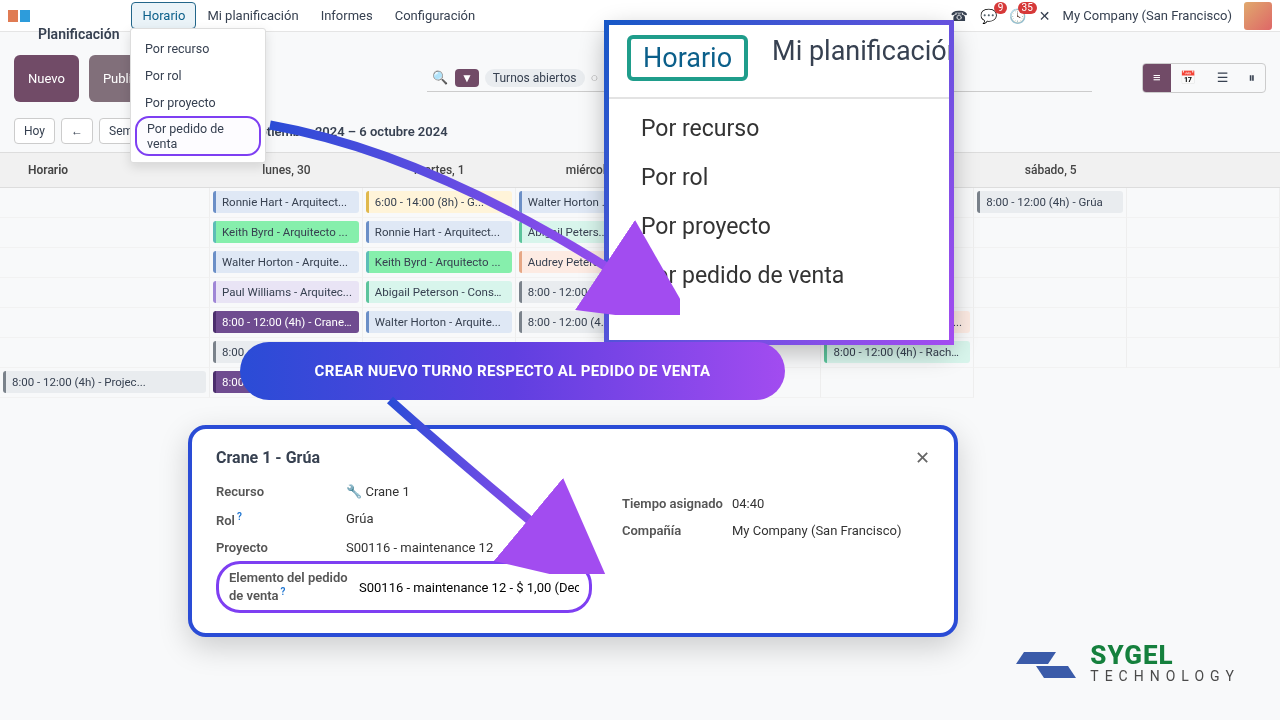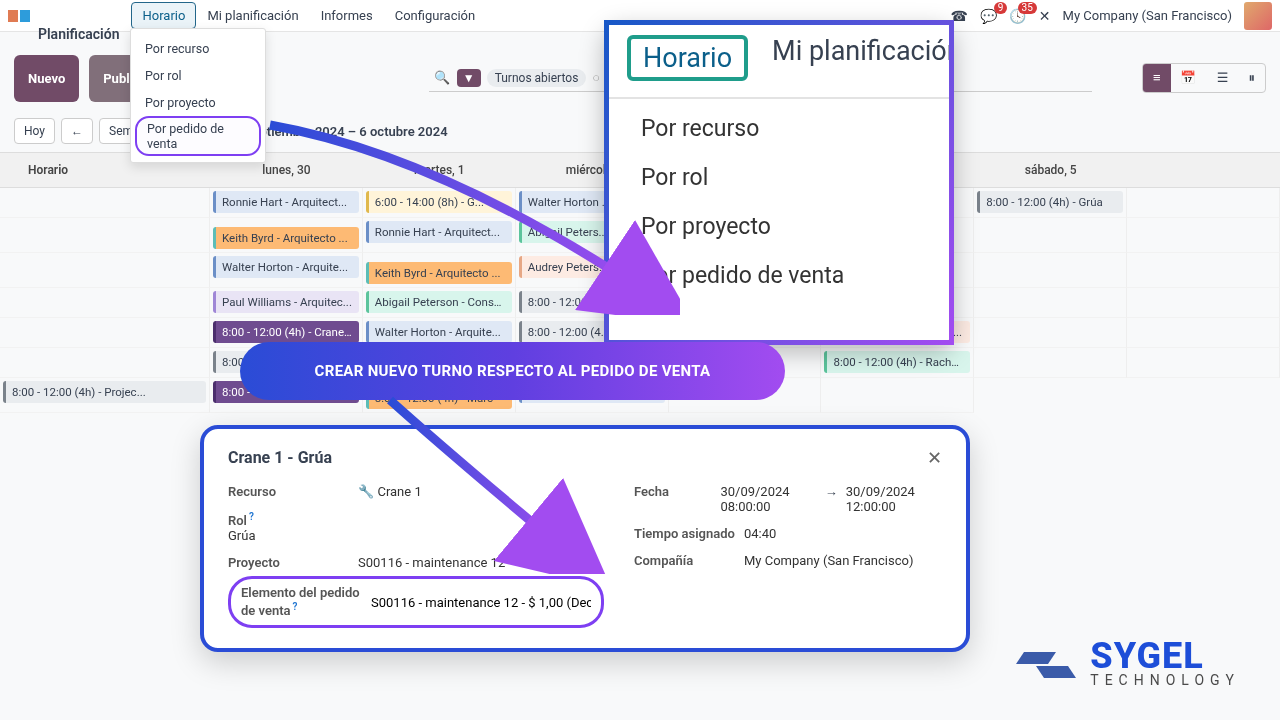--- a/index.html
+++ b/index.html
@@ -13,21 +13,21 @@
   .menu-item { padding: 5px 10px; cursor: pointer; border: 1px solid transparent; border-radius: 4px; }
   .menu-item.active { border: 1px solid #22668a; background: #eaf3f8; color:#0b5f8a;}
   .spacer { flex: 1; }
   .tray { display: flex; align-items: center; gap: 12px; }
   .tray .ico { position: relative; font-size: 14px; cursor: pointer; }
   .badge { position: absolute; top: -6px; right: -10px; background: #d63939; color: #fff; font-size: 10px; border-radius: 8px; padding: 0 4px; line-height: 12px; }
   .avatar { width: 28px; height: 28px; background: linear-gradient(135deg,#e0a96d,#de6767); border-radius: 3px;}
 
   
   .toolbar { display: flex; align-items: center; padding: 20px 14px 10px; gap: 10px; }
-  .btn { padding: 16px 14px; border-radius: 6px; border: none; font-size: 13px; cursor: pointer; background: #fff; font-weight: bold; }
+  .btn { padding: 16px 14px; border-radius: 6px; border: none; font-size: 13px; cursor: pointer; background: #fff; }
   .btn.primary { background: #714b67; color: #fff; }
   .btn.soft { background: #816f7a; color: #fff; }
   .btn.outline { background: #fff; color: #374151; border:1px solid #ccc; padding:8px 12px;}
   .search-wrap { flex: 1; display: flex; align-items: center; border-bottom: 1px solid #ccc; padding: 4px 6px; margin:0 40px 0 150px; gap:6px;}
   .chip { background: #e9ecef; border-radius: 12px; padding: 2px 8px; font-size: 12px; display:inline-flex; align-items:center; gap:3px;}
   .chip.filter-ico { background:#714b67; color:#fff; border-radius:4px; padding:2px 6px;}
   .view-switch { display: flex; gap: 0; border:1px solid #ccc; border-radius:4px; overflow:hidden;}
   .view-switch span { padding: 6px 10px; cursor:pointer;}
   .view-switch span.active { background:#714b67; color:#fff;}
   .gear { width:20px; font-size:15px; color:#555; cursor:pointer; }
@@ -41,21 +41,21 @@
   .gridhead { display:grid; grid-template-columns: 210px repeat(7,1fr); background:#f1f1f1; border-top:1px solid #ddd; border-bottom:1px solid #ddd;}
   .gridhead > div { padding:10px 6px; text-align:center; font-size:12px; color:#444; font-weight:500;}
   .gridhead > div:first-child { text-align:left; padding-left:28px; font-weight:600;}
 
   
   .gridbody { display:grid; grid-template-columns: 210px repeat(7,1fr); }
   .cell { border-right:1px solid #eee; border-bottom:1px solid #f2f2f2; padding:3px 3px; min-height:30px; overflow:hidden; white-space:nowrap; text-overflow:ellipsis; font-size:12px;}
   .slot { border-radius:3px; padding:4px 6px; font-size:11.5px; overflow:hidden; text-overflow:ellipsis;}
   .c-blue { background:#dfe8f5; border-left:3px solid #6b8fc7;}
   .c-yel  { background:#fff4d9; border-left:3px solid #e0b84c;}
-  .c-cyan { background:#fdba74; border-left:3px solid #5cbdb6;margin-top:6px;}
+  .c-cyan { background:#86efac; border-left:3px solid #5cbdb6;}
   .c-pink { background:#fdebe3; border-left:3px solid #e6a785;}
   .c-teal { background:#d8f5ec; border-left:3px solid #5cc49c;}
   .c-lav { background:#e9e4f5; border-left:3px solid #9f86d6;}
   .c-purple { background:#6f4c90; color:#fff; border-left:3px solid #4b2e6d;}
   .c-grey { background:#e9ecef; border-left:3px solid #7a828b;}
 
   
   .dropdown { position:absolute; top:28px; left:130px; width:136px; background:#fff; border:1px solid #ddd; border-radius:3px; box-shadow:0 4px 12px rgba(0,0,0,.12); padding:6px 0; z-index:10;}
   .dropdown > div { padding:6px 14px; font-size:12.5px; cursor:pointer;}
   .dropdown .hl { border:2.5px solid #7e3ff2; border-radius:14px; margin:0 4px; padding:3px 10px; background:#fdfcff;}
@@ -68,36 +68,36 @@
   .magnify .mlist { padding:10px 32px; display:flex; flex-direction:column; gap:22px; font-size:23px; color:#333;}
   .magnify hr { border:none; border-top:2px solid #e3e3e3; margin:2px 0 6px;}
 
   
   .pill { position:absolute; top:342px; left:240px; width:545px; height:58px; border-radius:50px;
           background:linear-gradient(90deg,#2a4cd6 0%,#5f3fe0 50%,#a24cf0 100%);
           color:#fff; display:flex; align-items:center; justify-content:center;
           font-weight:700; font-size:15px; letter-spacing:.3px; z-index:50;}
 
   
-  .card { position:absolute; top:425px; left:200px; width:770px; background:#fff; border:4px solid #2a4cd6; border-radius:18px; padding:18px 24px 20px; z-index:45; box-shadow:0 10px 30px rgba(0,0,0,.18);}
+  .card { position:absolute; top:425px; left:188px; width:770px; background:#fff; border:4px solid #2a4cd6; border-radius:18px; padding:18px 24px 20px; z-index:45; box-shadow:0 10px 30px rgba(0,0,0,.18);}
   .card h3 { font-size:16px; font-weight:700; margin-bottom:16px; display:flex; justify-content:space-between; align-items:center;}
   .card .close { font-size:18px; color:#666; cursor:pointer; font-weight:400;}
   .card .grid2 { display:grid; grid-template-columns: 1fr 1.05fr; column-gap:30px; row-gap:14px; font-size:13px;}
   .lbl { color:#555; font-weight:600; display:inline-block; width:130px; vertical-align:top;}
   .val { color:#333;}
   .sup { color:#1f75d1; font-size:10px; vertical-align:super; margin-left:2px;}
   .card .row { display:flex; align-items:flex-start;}
   .soline { border:3px solid #7e3ff2; border-radius:24px; padding:6px 10px; margin-top:6px; display:flex; align-items:center;}
   .soline .lbl { width:130px;}
   .soline input { border:none; outline:none; font-size:13px; width:220px; background:transparent;}
 
   
   .brand { position:absolute; bottom:26px; right:40px; display:flex; align-items:center; gap:14px;}
   .brand .mark { width:60px; height:60px; }
-  .brand .txt1 { font-size:36px; font-weight:800; color:#1d4ed8; letter-spacing:1px; line-height:0.9;}
+  .brand .txt1 { font-size:26px; font-weight:800; color:#15803d; letter-spacing:1px; line-height:0.9;}
   .brand .txt2 { font-size:14px; letter-spacing:6px; color:#4a4a4a;}
 
   
   .arrow { position:absolute; z-index:60;}
 
 </style>
 </head>
 <body>
 
 <div class="topnav">
@@ -321,40 +321,34 @@
   <h3>
     <span>Crane 1 - Grúa</span>
     <span class="close">✕</span>
   </h3>
   <div class="grid2">
     <div>
       <div class="row">
           <span class="lbl">Recurso</span>
         <span class="val">🔧 <span>Crane 1</span></span>
         </div>
-      <div class="row" style="margin-top:12px;flex-direction:column;">
+      <div class="row" style="margin-top:12px;">
           <span class="lbl"><span>Rol</span><span class="sup">?</span></span>
         <span class="val">Grúa</span>
         </div>
       <div class="row" style="margin-top:12px;">
           <span class="lbl">Proyecto</span>
         <span class="val">S00116 - maintenance 12</span>
         </div>
       <div class="soline">
         <span class="lbl" style="line-height:1.2;"><span>Elemento del pedido de venta</span><span class="sup">?</span></span>
         <input value="S00116 - maintenance 12 - $ 1,00 (Decc" style="">
       </div>
     </div>
     <div>
-      <div class="row">
-          <span class="lbl" style="width:110px;">Fecha</span>
-        <span class="val">30/09/2024 08:00:00</span>
-        <span style="margin:0 8px;">→</span>
-        <span class="val">30/09/2024 12:00:00</span>
-        </div>
       <div class="row" style="margin-top:12px;">
           <span class="lbl" style="width:110px;">Tiempo asignado</span>
         <span class="val">04:40</span>
         </div>
       <div class="row" style="margin-top:12px;">
           <span class="lbl" style="width:110px;">Compañía</span>
         <span class="val">My Company (San Francisco)</span>
         </div>
     </div>
   </div>

